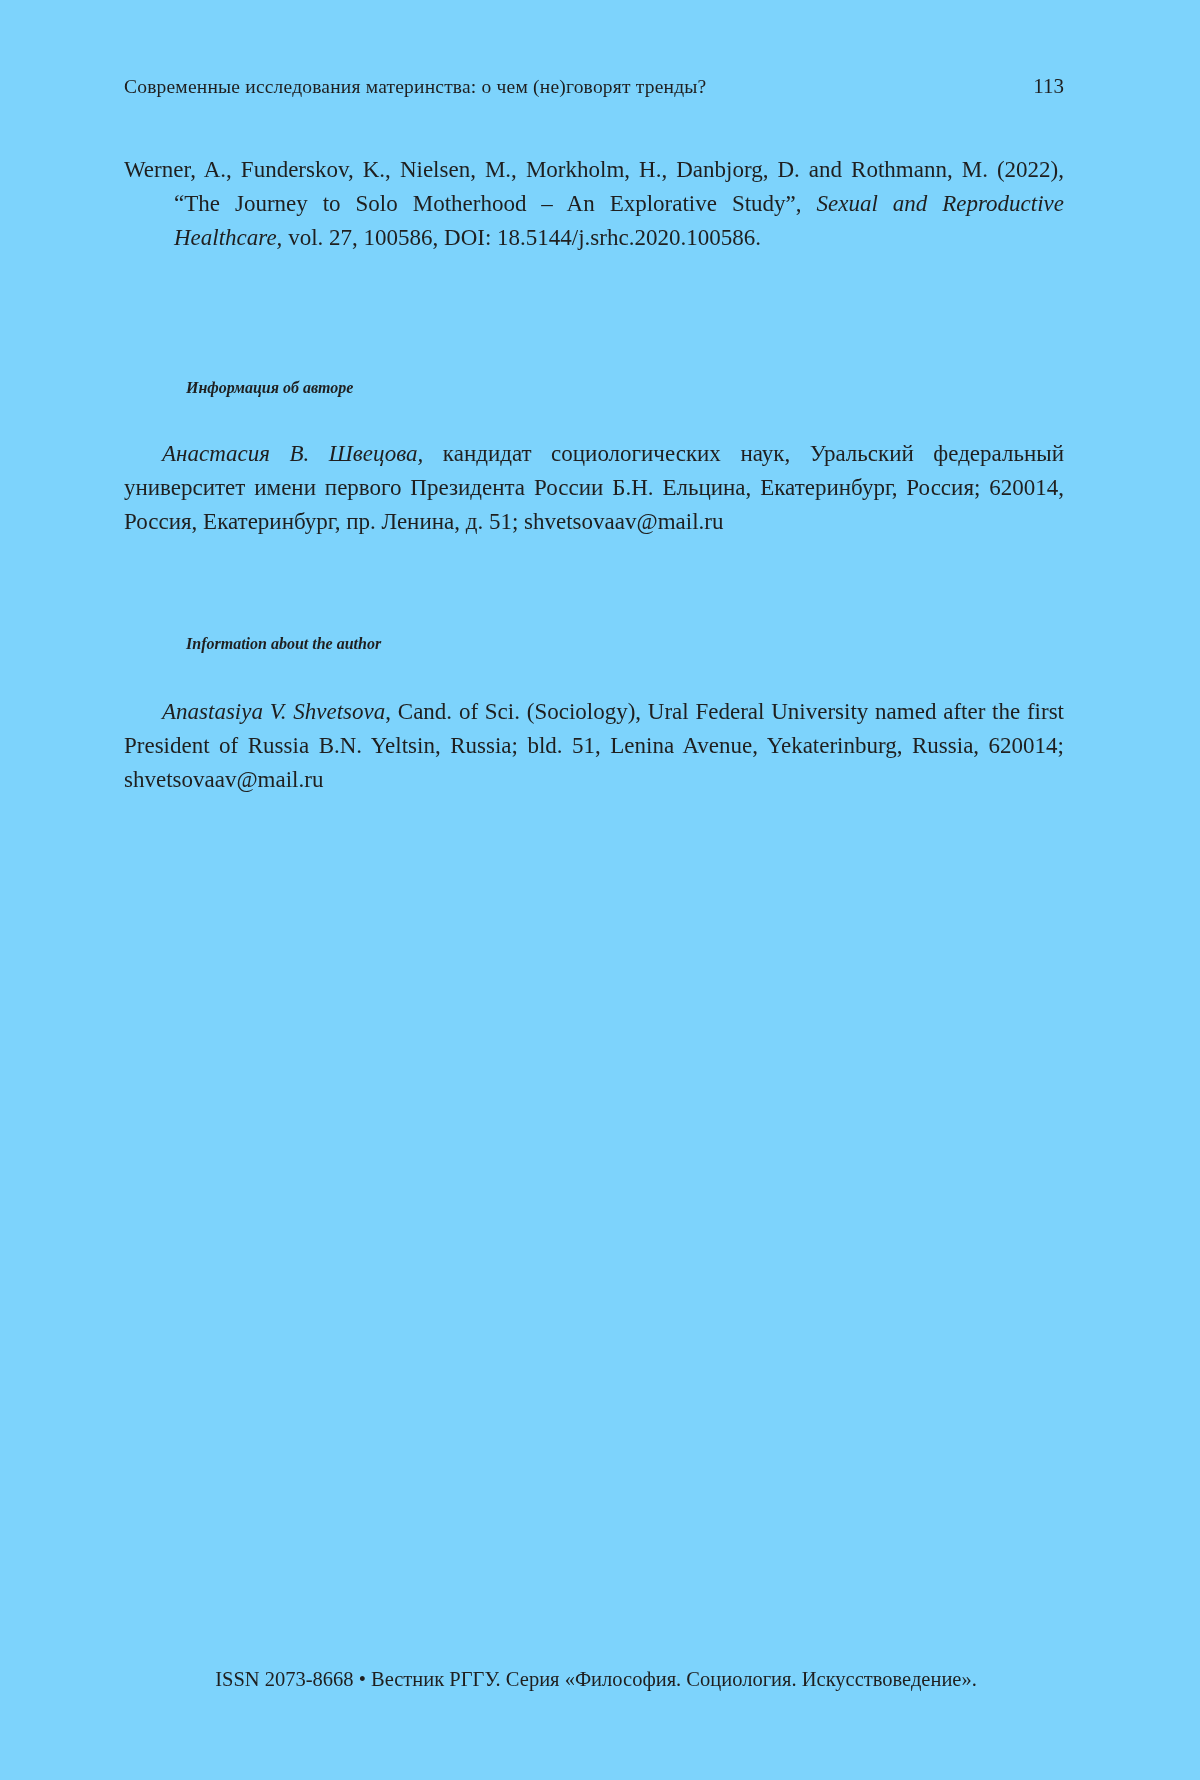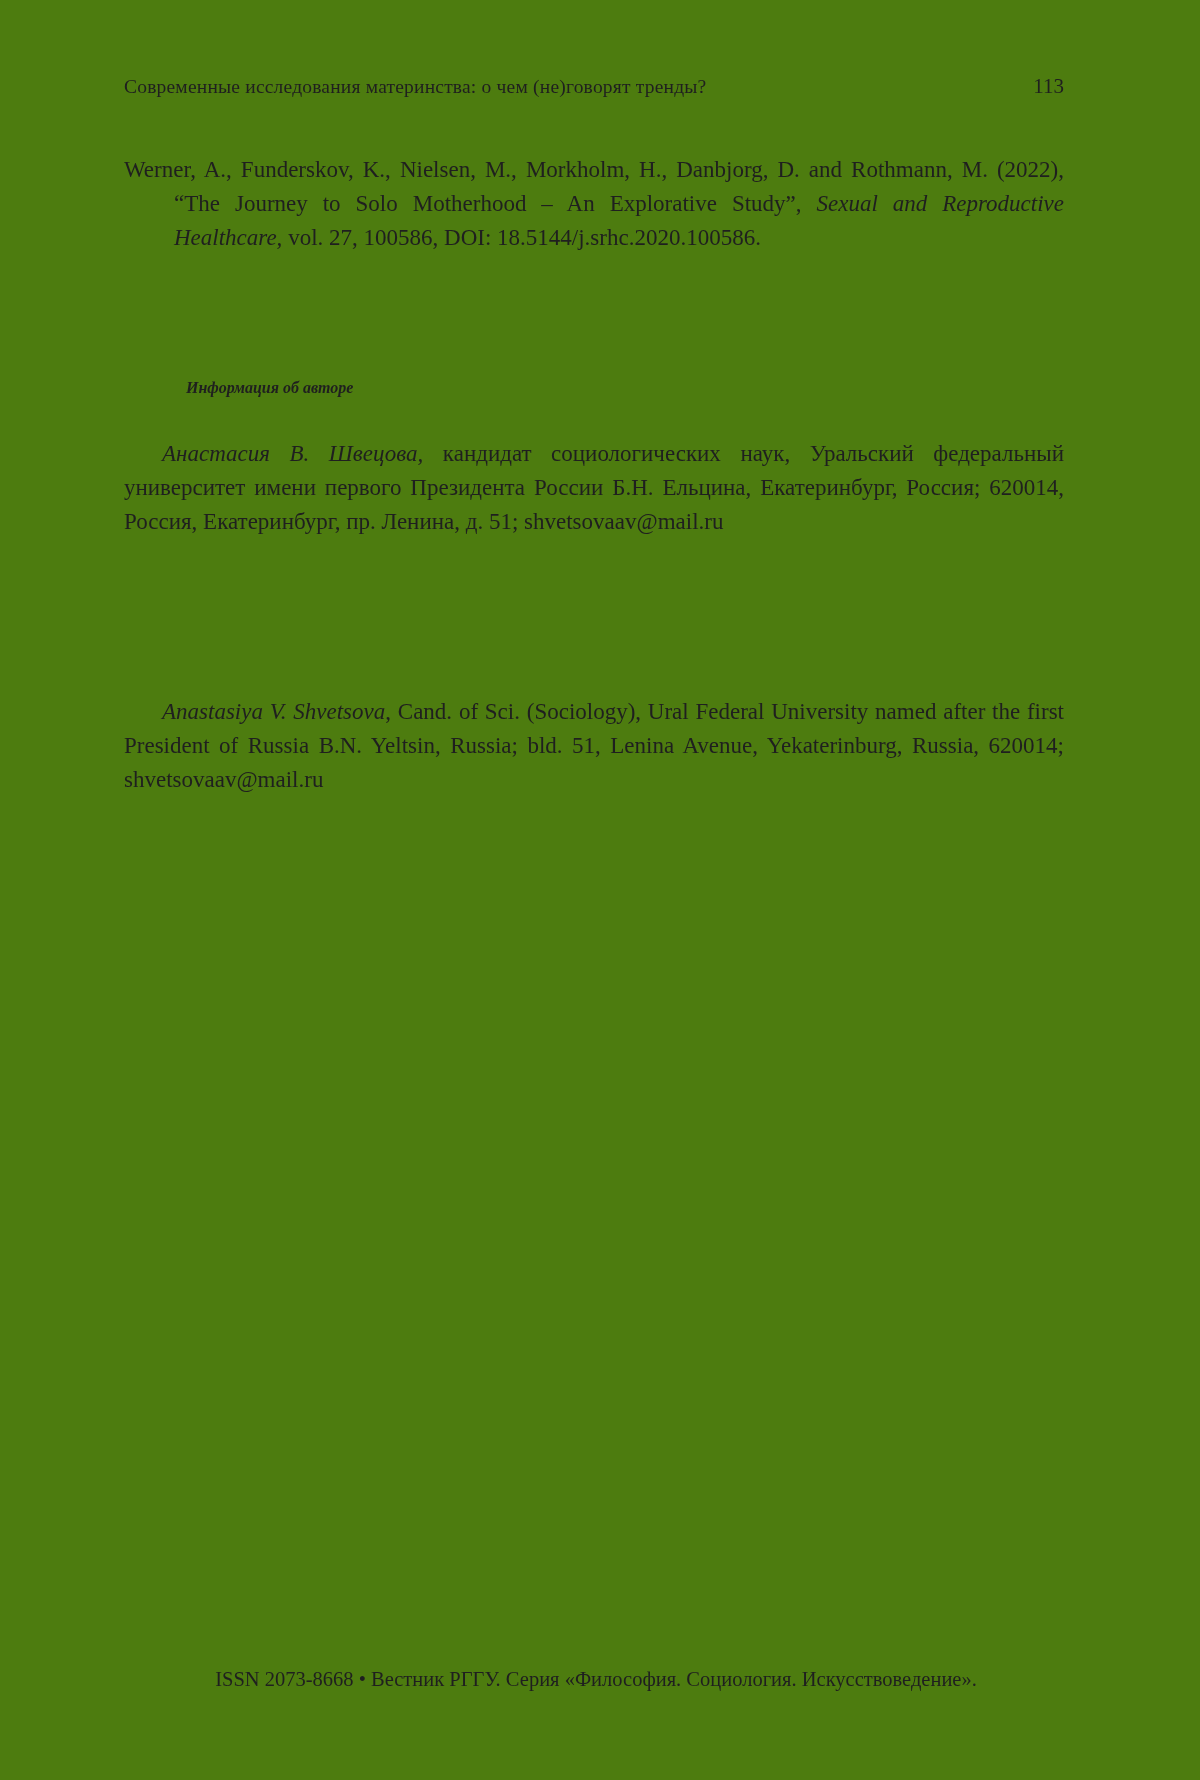--- a/index.html
+++ b/index.html
@@ -11,21 +11,21 @@
     width: 1200px;
     height: 1780px;
     position: relative;
     font-family: "Liberation Serif", "DejaVu Serif", serif;
     color: #1f1f1f;
     -webkit-font-smoothing: antialiased;
   }
   .page {
     position: absolute;
     inset: 0;
-    background: #4d7c0f;
+    background: #7dd3fc;
     overflow: hidden;
   }
   
   .running-head {
     position: absolute;
     top: 76px;
     left: 124px;
     width: 940px;
     display: flex;
     justify-content: space-between;
@@ -97,20 +97,21 @@
   <p class="reference">
     <span>Werner, A., Funderskov, K., Nielsen, M., Morkholm, H., Danbjorg, D. and Rothmann, M. (2022), “The Journey to Solo Motherhood – An Explorative Study”, </span><span class="italic">Sexual and Reproductive Healthcare,</span><span> vol. 27, 100586, DOI: 18.5144/j.srhc.2020.100586.</span>
   </p>
 
   <h2 class="section-heading heading-ru">Информация об авторе</h2>
 
   <p class="body-paragraph para-ru">
     <span class="italic">Анастасия В. Швецова,</span><span> кандидат социологических наук, Уральский федеральный университет имени первого Президента России Б.Н. Ельцина, Екатеринбург, Россия; 620014, Россия, Екатеринбург, пр. Ленина, д. 51; shvetsovaav@mail.ru</span>
   </p>
 
+  <h2 class="section-heading heading-en">Information about the author</h2>
 
   <p class="body-paragraph para-en">
     <span class="italic">Anastasiya V. Shvetsova</span><span>, Cand. of Sci. (Sociology), Ural Federal University named after the first President of Russia B.N. Yeltsin, Russia; bld. 51, Lenina Avenue, Yekaterinburg, Russia, 620014; shvetsovaav@mail.ru</span>
   </p>
 
   <div class="page-footer">
     <div>ISSN 2073-8668 • Вестник РГГУ. Серия «Философия. Социология. Искусствоведение».</div>
   </div>
 
 </div>

